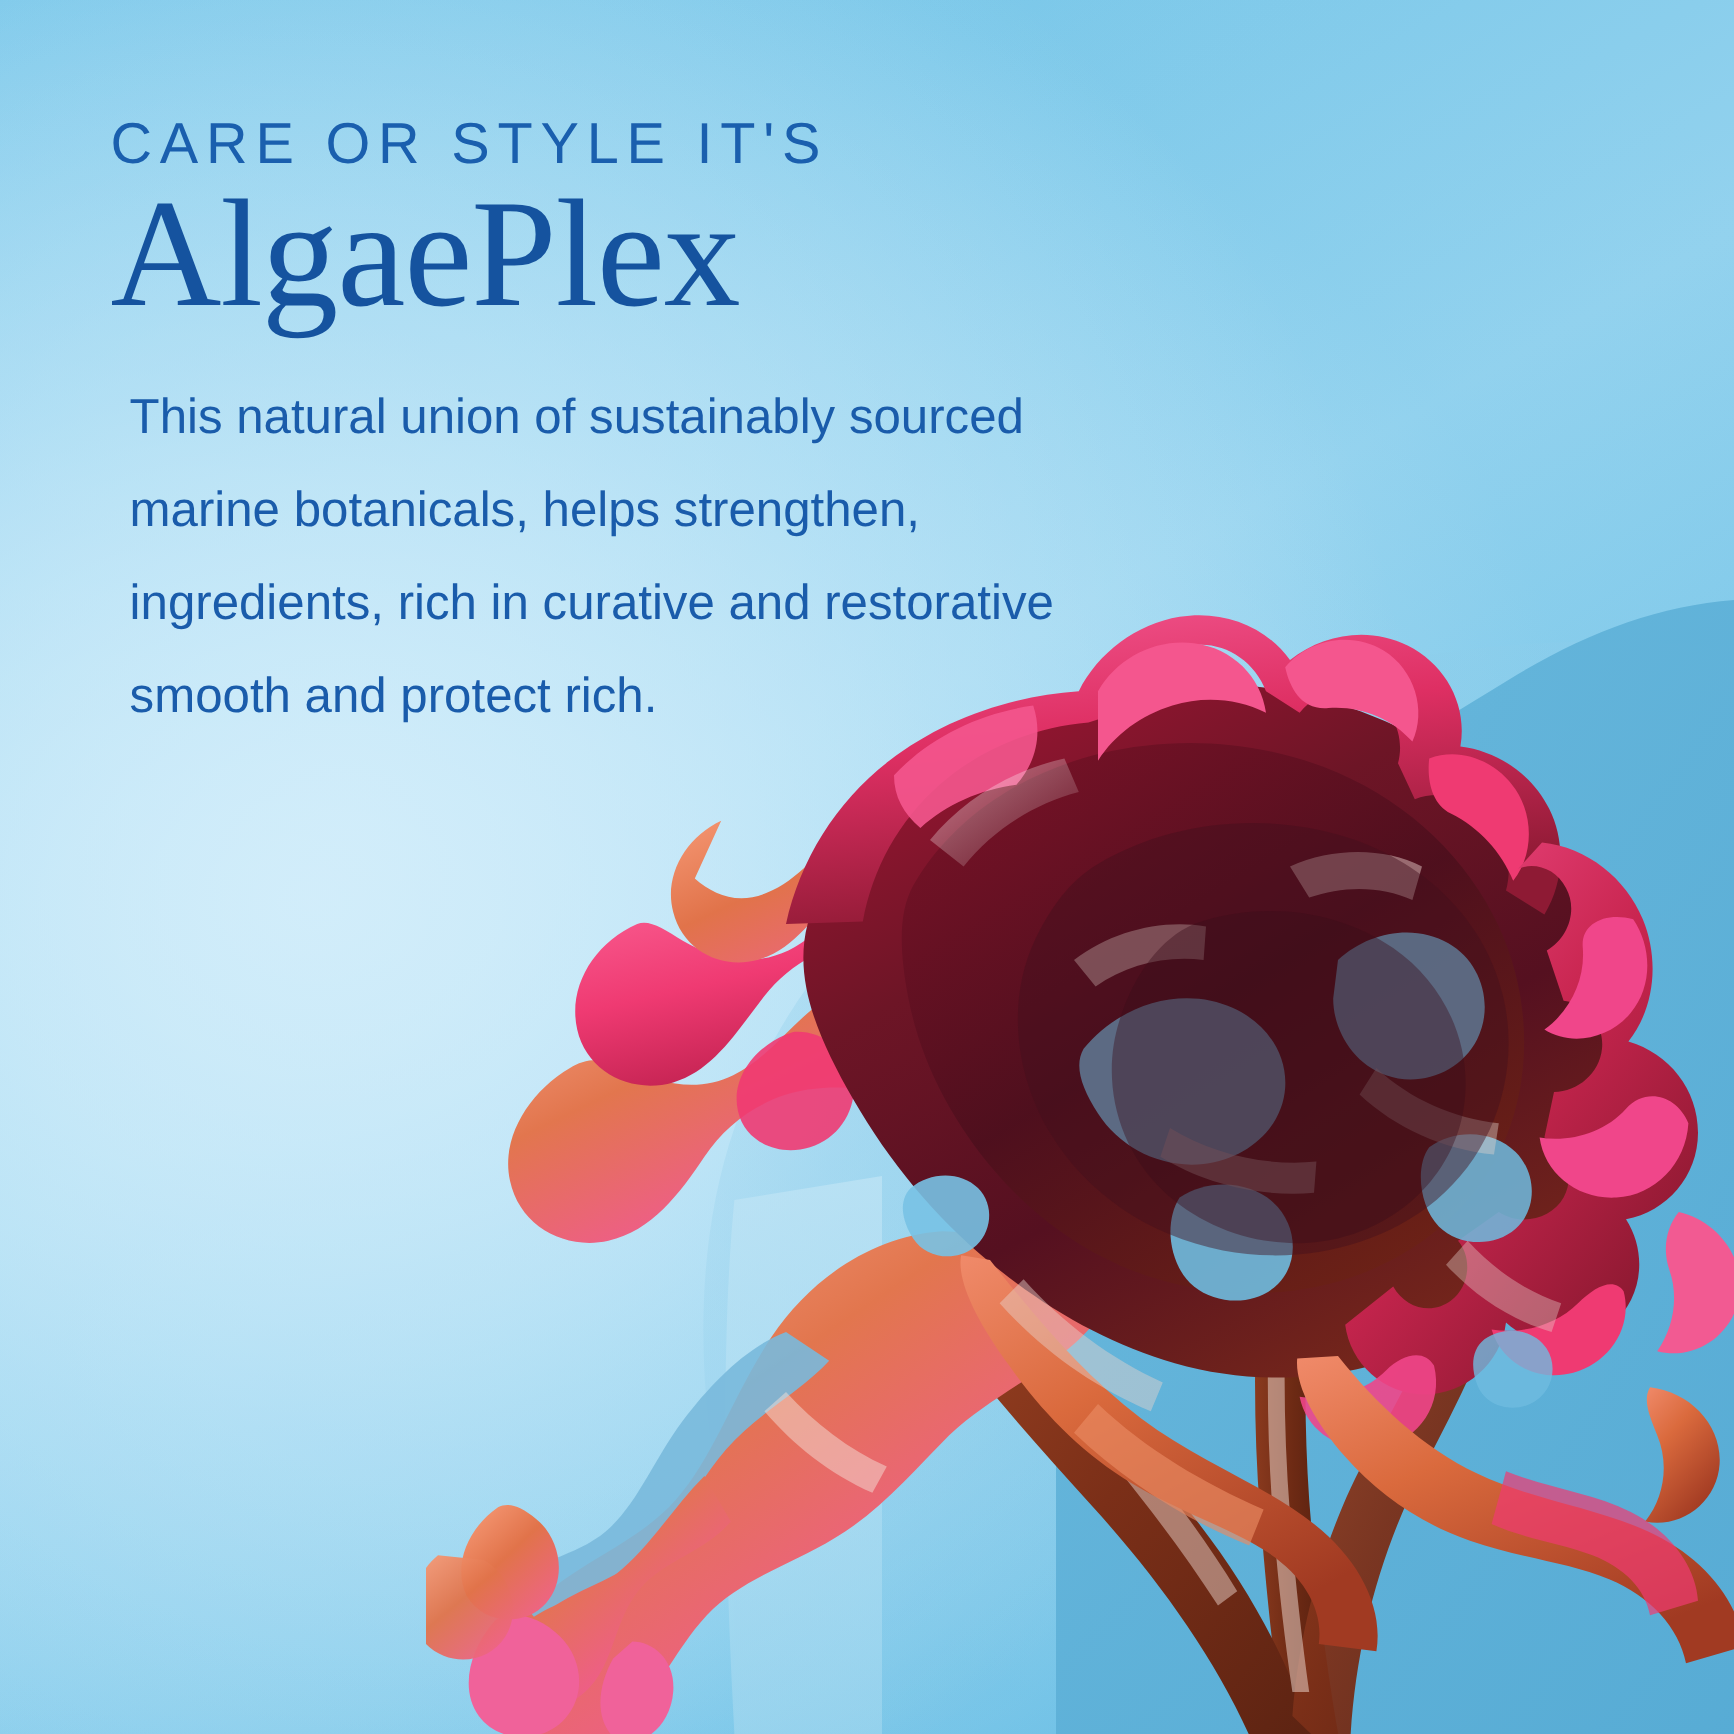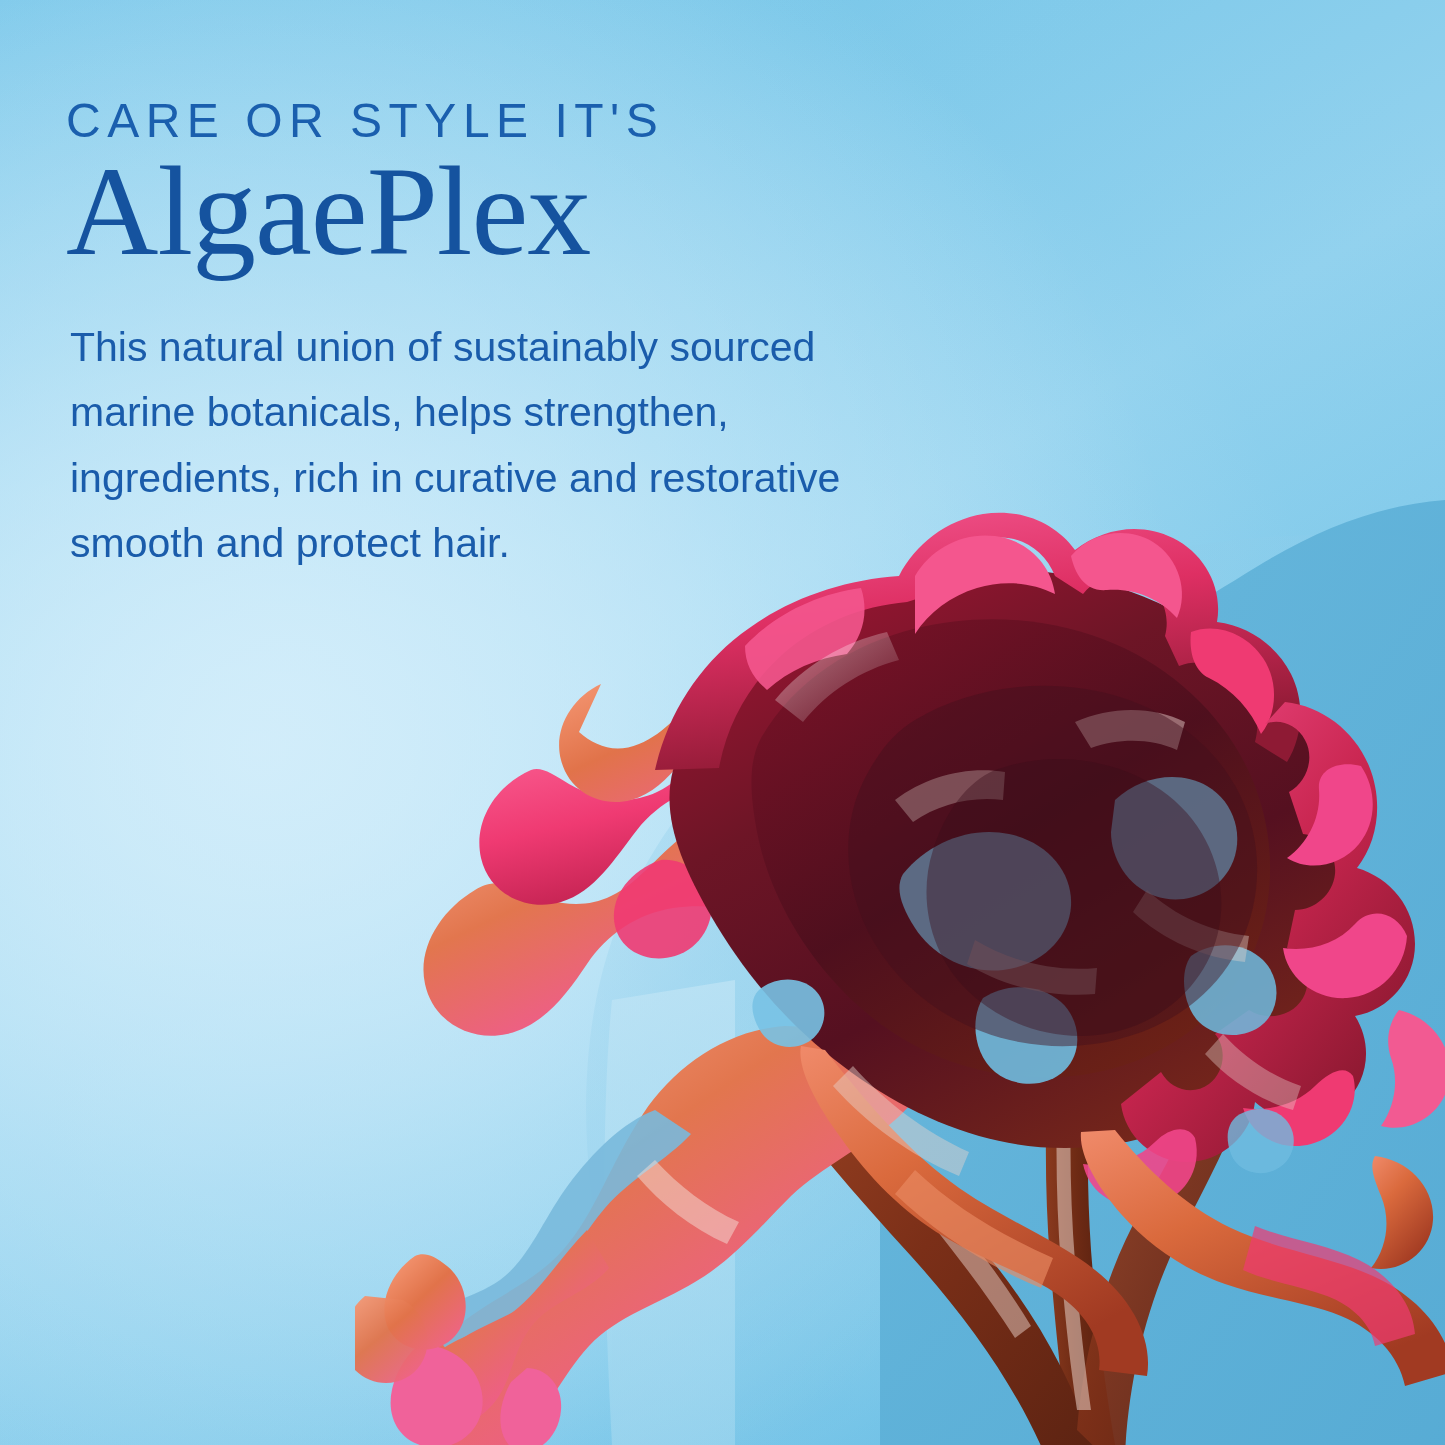--- a/index.html
+++ b/index.html
@@ -10,38 +10,38 @@
   }
   .poster{
     position:relative;width:1445px;height:1445px;overflow:hidden;
     background:
       radial-gradient(120% 95% at 18% 52%, rgba(205,235,248,0.95) 0%, rgba(178,224,245,0.55) 32%, rgba(132,205,237,0.12) 62%, rgba(98,190,229,0) 82%),
       linear-gradient(150deg,#6ec2e7 0%, #7cc8e9 22%, #93d2ee 45%, #79c6e8 70%, #55b6e2 100%);
   }
   
   .bg-shapes{position:absolute;inset:0;width:100%;height:100%;}
   
-  .copy{position:absolute;left:66px;top:96px;width:980px;}
+  .copy{position:absolute;left:92px;top:96px;width:980px;}
   .eyebrow{
     font-size:48px;letter-spacing:6.5px;line-height:1.05;
     font-weight:300;color:#1a5fae;white-space:nowrap;
     font-family:"Liberation Sans", sans-serif;
   }
   .brand{
     font-family:"Liberation Serif", serif;
     font-size:128px;line-height:1.02;font-weight:400;
     color:#15539f;letter-spacing:-1px;
   }
   .body-copy{
     margin-top:40px;
     font-size:41px;line-height:1.5;font-weight:400;
     color:#1a5cab;max-width:930px;
     font-family:"Liberation Sans", sans-serif;
   }
-  .body-copy p{margin:4px;}
+  .body-copy p{margin:16px;}
   
   .seaweed{position:absolute;left:355px;top:470px;width:1105px;height:985px;}
   .seaweed svg{display:block;width:100%;height:100%;}
 </style>
 </head>
 <body>
 
 <div class="poster">
 
   <svg class="bg-shapes" viewBox="0 0 1445 1445" preserveAspectRatio="none">
@@ -77,21 +77,21 @@
              C1010,684 940,690 880,682 L880,1445 L1445,1445 Z" fill="url(#gWave)"></path>
   </svg>
 
   <div class="copy">
     <div class="eyebrow">CARE OR STYLE IT'S</div>
     <div class="brand">AlgaePlex</div>
     <div class="body-copy">
       <p>This natural union of sustainably sourced</p>
       <p>marine botanicals, helps strengthen,</p>
       <p>ingredients, rich in curative and restorative</p>
-      <p>smooth and protect hair.</p>
+      <p>smooth and protect rich.</p>
     </div>
   </div>
 
   <div class="seaweed">
     <svg viewBox="0 0 1105 985" preserveAspectRatio="none">
       <defs>
         <linearGradient id="sgDeep" x1="0.2" y1="0" x2="0.8" y2="1">
           <stop offset="0%" stop-color="#9b1533"></stop>
           <stop offset="30%" stop-color="#6d1526"></stop>
           <stop offset="62%" stop-color="#551020"></stop>

